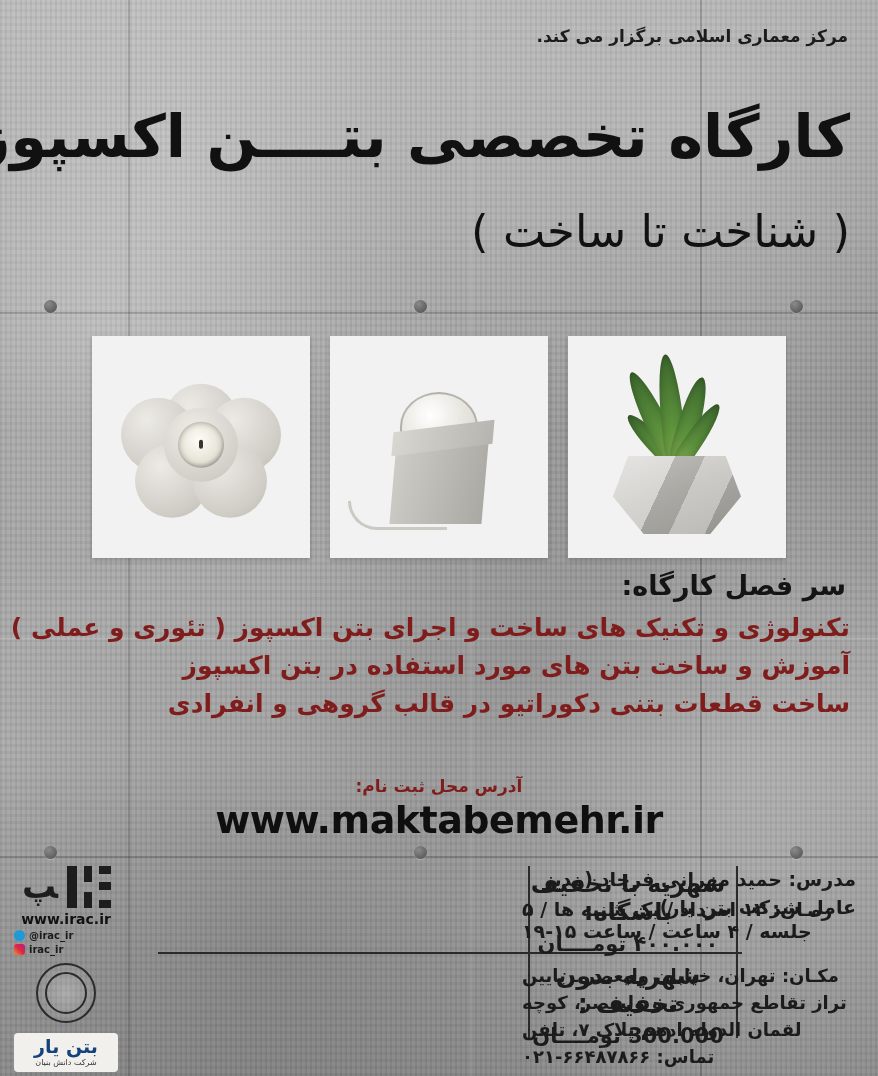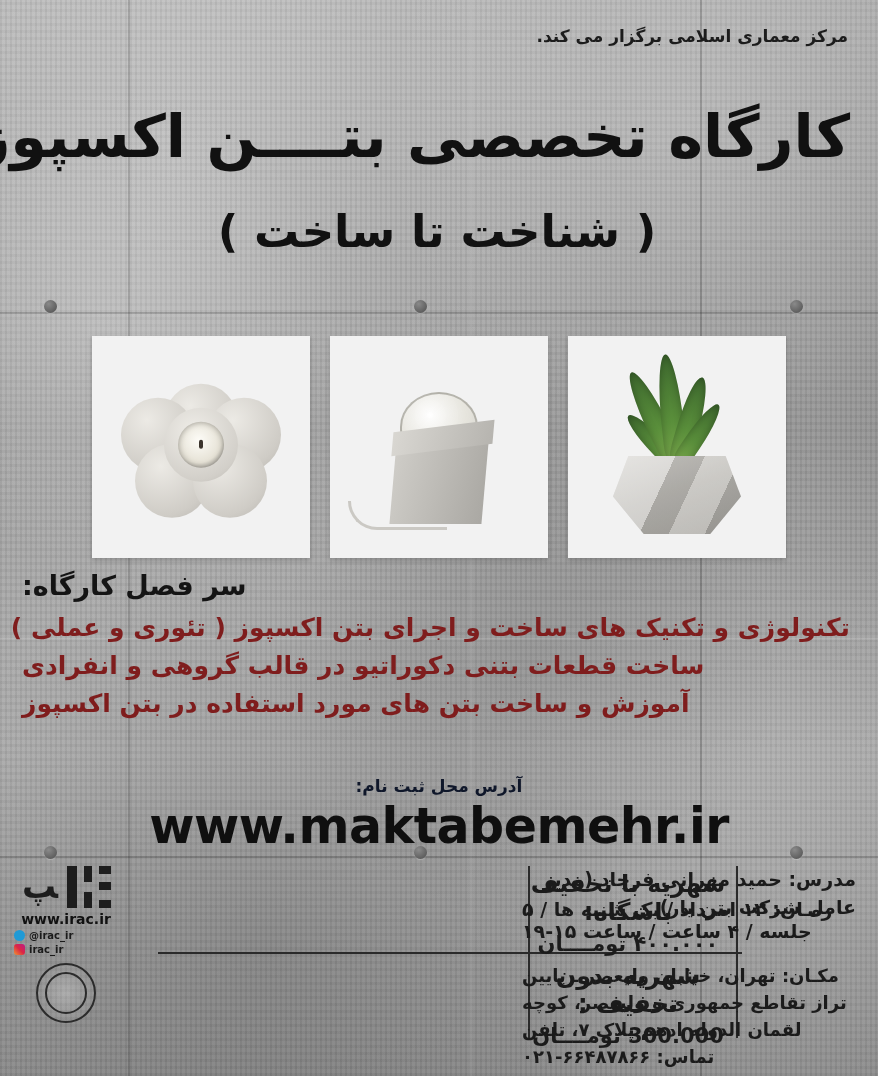--- a/index.html
+++ b/index.html
@@ -78,23 +78,23 @@
     font-weight: bold;
     line-height: 1.05;
     color: #111;
     white-space: nowrap;
   }
   .title-sub {
     position: absolute;
     top: 168px;
     right: 28px;
     left: 24px;
-    text-align: center;
+    text-align: right;
     font-size: 45px;
-    font-weight: bold;
+    font-weight: normal;
     color: #111;
   }
 
   
   .photos {
     position: absolute;
     top: 336px;
     left: 0; right: 0;
     display: flex;
     justify-content: center;
@@ -220,22 +220,22 @@
     width: 4px; height: 9px;
     background: #3a332c;
     border-radius: 2px;
   }
 
   
   .syllabus {
     position: absolute;
     top: 570px;
     right: 18px;
-    left: 22px;
-    text-align: left;
+    left: 16px;
+    text-align: right;
   }
   .syl-head {
     font-size: 27px;
     font-weight: bold;
     color: #141414;
     margin: 0 14px 8px 0;
   }
   .syl-line {
     font-size: 25px;
     font-weight: bold;
@@ -245,28 +245,28 @@
     white-space: nowrap;
   }
 
   .reg-label {
     position: absolute;
     top: 776px;
     right: 0; left: 0;
     text-align: center;
     font-size: 17px;
     font-weight: bold;
-    color: #0f172a;
+    color: #7f1d1d;
   }
   .site {
     position: absolute;
     top: 798px;
     right: 0; left: 0;
     text-align: center;
-    font-size: 49px;
+    font-size: 38px;
     font-weight: bold;
     letter-spacing: -0.5px;
     color: #0f0f0f;
     direction: ltr;
   }
 
   
   .info {
     position: absolute;
     left: 18px;
@@ -480,22 +480,22 @@
           <div class="candle"></div>
           <div class="wick"></div>
         </div>
       </div>
 
     </div>
 
     <div class="syllabus">
       <div class="syl-head">سر فصل کارگاه:</div>
       <p class="syl-line">تکنولوژی و تکنیک های ساخت و اجرای بتن اکسپوز ( تئوری و عملی )</p>
+      <p class="syl-line">آموزش و ساخت بتن های مورد استفاده در بتن اکسپوز</p>
       <p class="syl-line">ساخت قطعات بتنی دکوراتیو در قالب گروهی و انفرادی</p>
-      <p class="syl-line">آموزش و ساخت بتن های مورد استفاده در بتن اکسپوز</p>
     </div>
 
     <div class="reg-label">آدرس محل ثبت نام:</div>
     <div class="site">www.maktabemehr.ir</div>
 
     <div class="info">
       <div class="divider-h"></div>
       <div class="divider-v dv-right"></div>
       <div class="divider-v dv-left"></div>
 
@@ -533,16 +533,20 @@
       <div class="logo-site">www.irac.ir</div>
       <div class="social">
         <span class="ico tg"></span>
         <span>@irac_ir</span>
       </div>
       <div class="social">
         <span class="ico ig"></span>
         <span>irac_ir</span>
       </div>
       <div class="seal"></div>
+      <div class="betonyar">
+        <div class="by-main">بتن یار</div>
+        <div class="by-sub">شرکت دانش بنیان</div>
+      </div>
     </div>
 
   </div>
 </div>
 
 </body></html>

